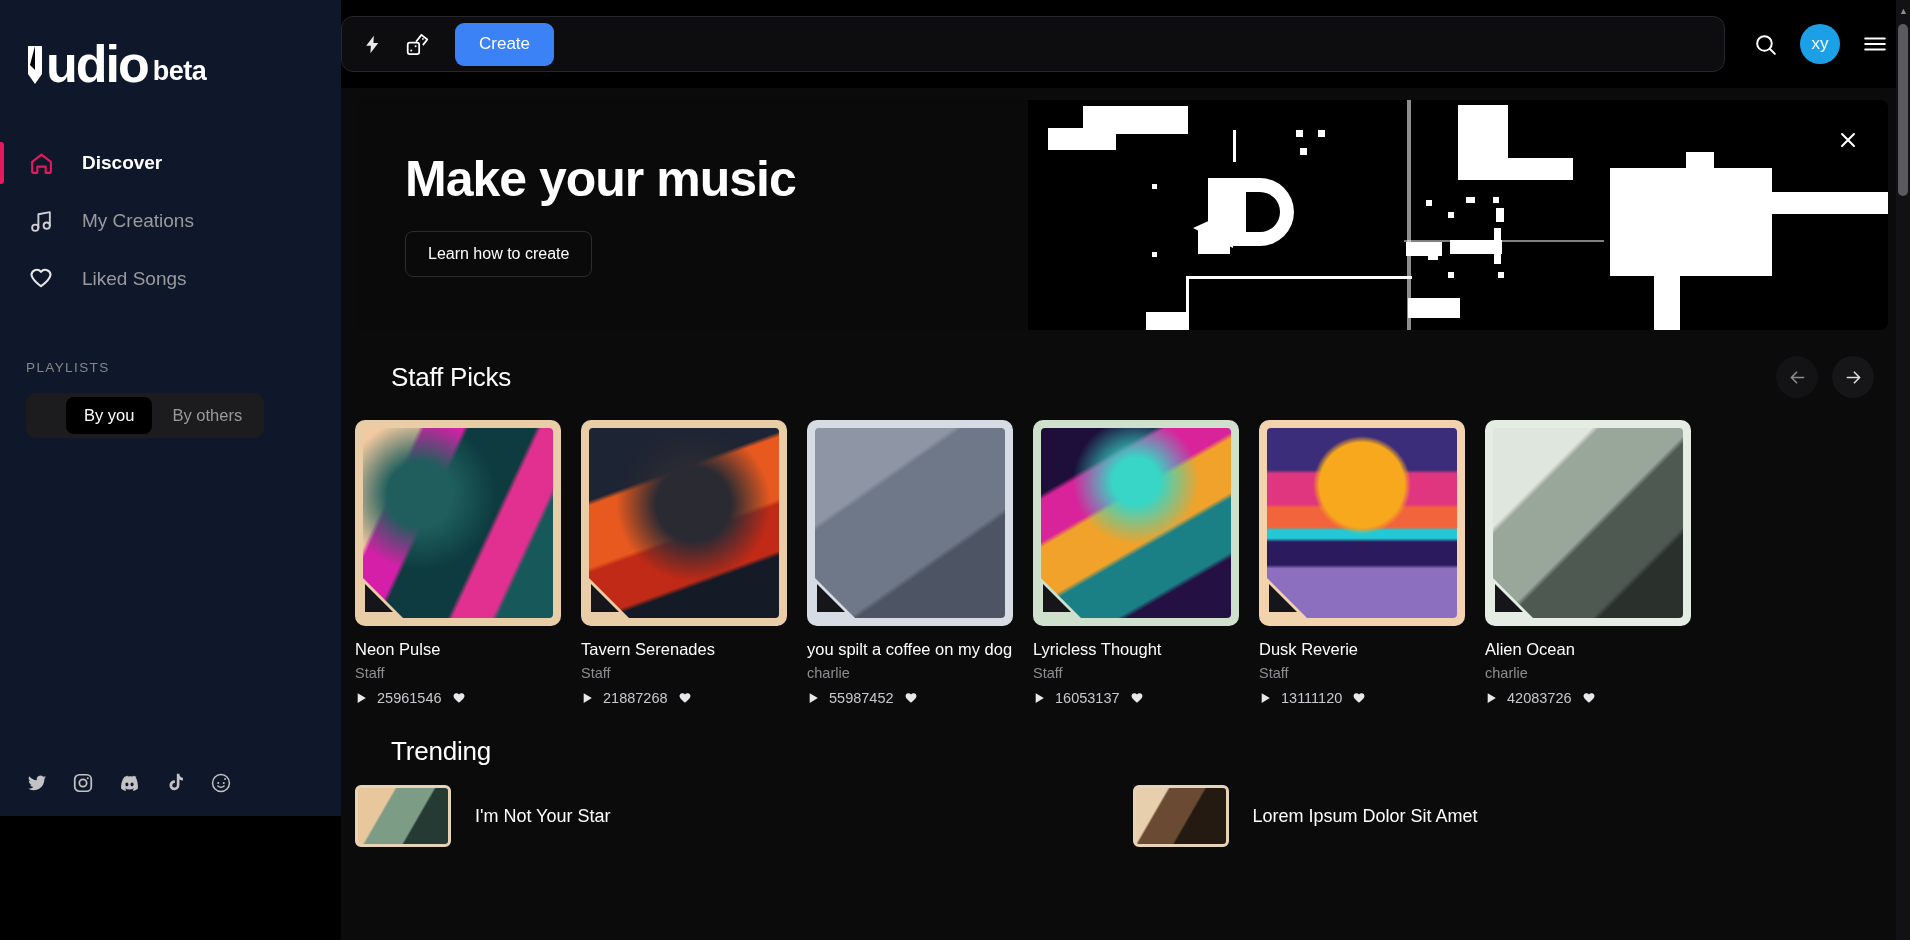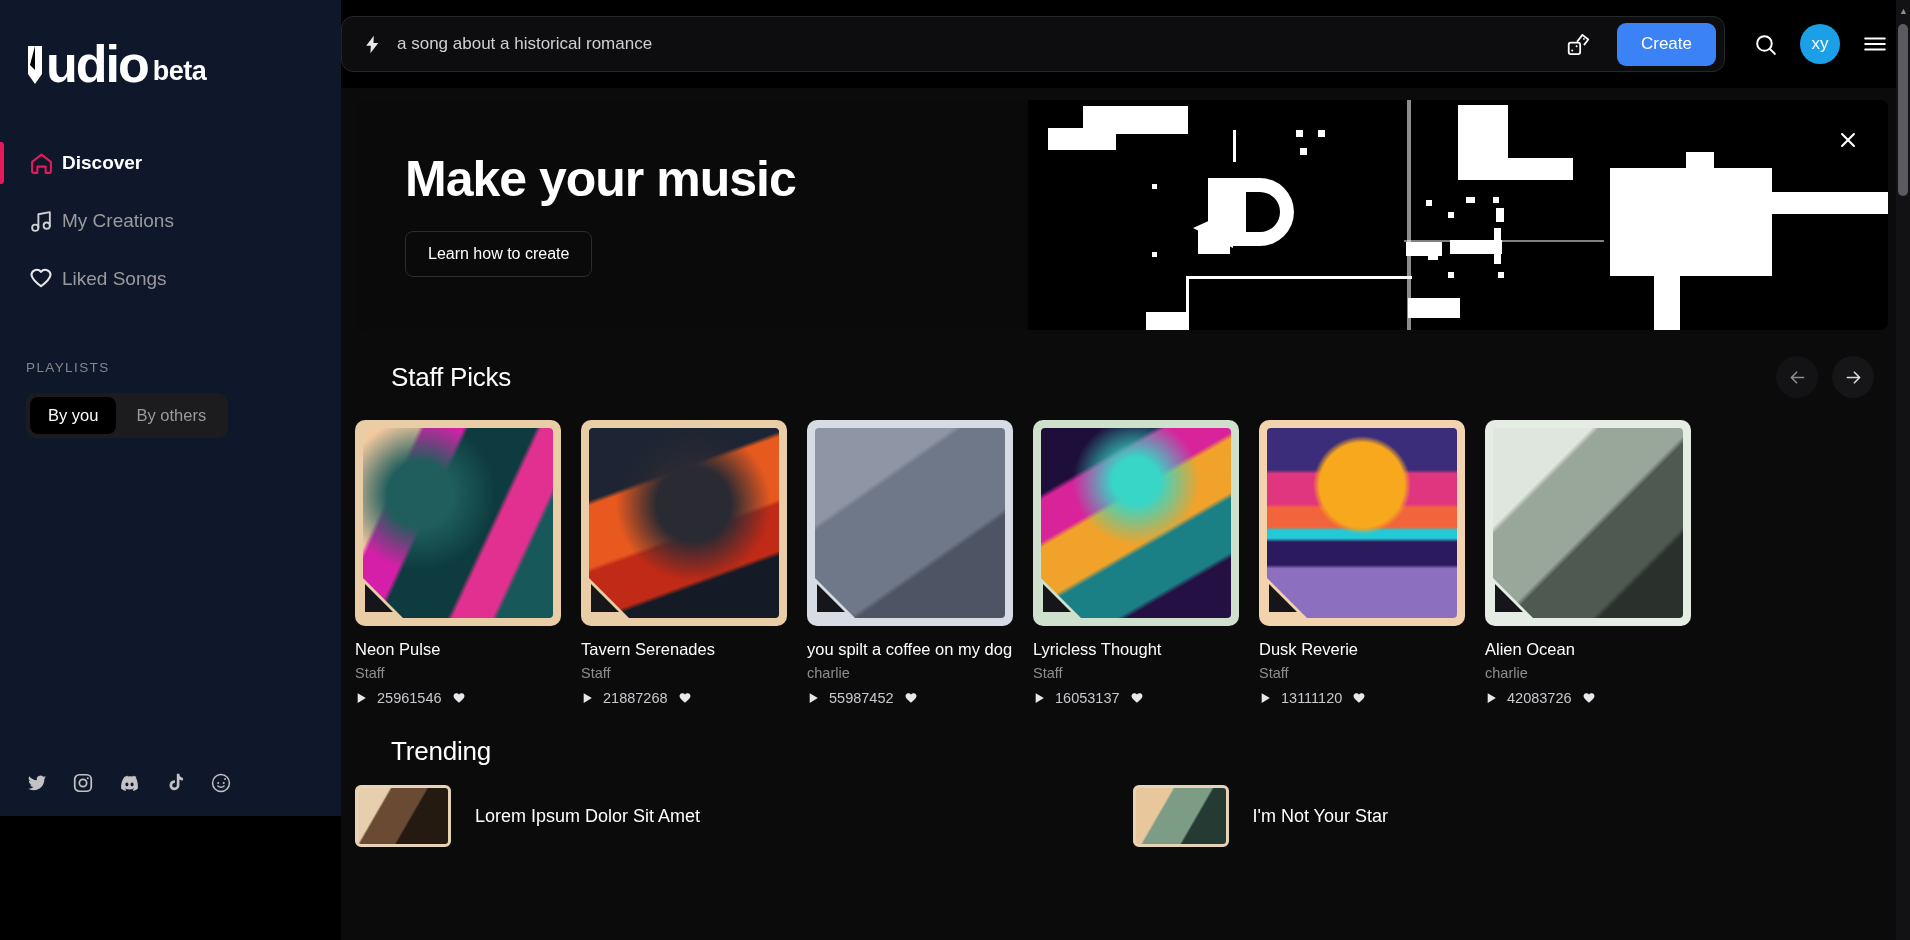--- a/index.html
+++ b/index.html
@@ -16,21 +16,21 @@
     width: 341px; height: 816px; background: #0f172a;
     flex: 0 0 341px; position: relative; padding-top: 18px;
   }
   .logo-row { display: flex; align-items: flex-end; padding: 10px 0 0 26px; height: 70px; }
   .logo-mark { display:flex; align-items:flex-end; }
   .logo-text { font-size: 52px; font-weight: 700; color: #fff; letter-spacing: -2px; line-height: .9; }
   .logo-beta { font-size: 27px; font-weight: 700; color: #fff; margin-left: 5px; letter-spacing: -0.5px; line-height: 1; padding-bottom: 3px; }
 
   .nav { margin-top: 46px; }
   .nav-item {
-    display: flex; align-items: center; gap: 8px;
+    display: flex; align-items: center; gap: 28px;
     height: 58px; padding-left: 28px; position: relative; cursor: pointer;
   }
   .nav-item .nav-label { font-size: 19px; color: #9a9a9c; font-weight: 400; }
   .nav-item.active .nav-label { color: #ffffff; font-weight: 700; }
   .nav-item.active::before {
     content:""; position:absolute; left:0; top:8px; bottom:8px; width:4px;
     background: var(--accent, #e6195e); border-radius: 0 3px 3px 0;
   }
   .nav-ico { width: 26px; height: 26px; display:flex; align-items:center; justify-content:center; }
   .nav-ico svg { display:block; }
@@ -41,21 +41,21 @@
   }
   .seg {
     margin: 18px 0 0 26px; display: inline-flex; background: #1c1c1f;
     border-radius: 10px; padding: 4px; gap: 2px;
   }
   .seg-btn {
     padding: 9px 18px; border-radius: 8px; font-size: 16.5px;
     color: #9a9a9c; background: transparent; border: none; cursor: pointer;
     font-family: inherit;
   }
-  .seg-btn.on { background: #000; color: #fff; }
+  .seg-btn.on { background: #000; color: #fff; margin-left: 36px; }
 
   .social {
     position: absolute; bottom: 22px; left: 26px;
     display: flex; gap: 24px; align-items: center;
   }
   .social a { color: #c3c3c6; display:flex; }
 
   
   .main {
     flex: 1; height: 940px; background: #0b0b0c;
@@ -290,21 +290,20 @@
 
   <main class="main">
 
     <div class="topbar">
       <div class="prompt-wrap">
         <span class="bolt-ico">
           <svg width="21" height="23" viewBox="0 0 24 24" fill="#e9e9ec">
               <path d="M13.5 2 4.8 13.3h5.3L9.6 22l9-11.6h-5.5z"></path>
             </svg>
         </span>
-        <input class="prompt-input" readonly="" placeholder="a song about a historical romance" style="">
         <button class="dice-btn">
           <svg width="25" height="25" viewBox="0 0 24 24" fill="none" stroke="#ffffff" stroke-width="1.7" stroke-linejoin="round">
             <rect x="2.6" y="10.2" width="11" height="11" rx="2"></rect>
             <circle cx="6" cy="17.8" r=".95" fill="#fff" stroke="none"></circle>
             <circle cx="10.2" cy="13.6" r=".95" fill="#fff" stroke="none"></circle>
             <path d="M10.6 9.4 15.8 2.8l5.6 4.4-4.2 5.4"></path>
             <circle cx="17.2" cy="6.6" r=".85" fill="#fff" stroke="none"></circle>
           </svg>
         </button>
         <button class="create-btn">Create</button>
@@ -542,30 +541,30 @@
                 </svg>
               </span>
             </div>
           </div>
         </div>
 
       <div class="trending-head">
         <h2 class="sec-title">Trending</h2>
       </div>
       <div class="trend-grid">
+        <div class="trend-col" id="trend-left">
+            <div class="trend-row">
+              <div class="trend-thumb t1"></div>
+              <div class="trend-title">I'm Not Your Star</div>
+            </div>
+          </div>
         <div class="trend-col" id="trend-right">
             <div class="trend-row">
               <div class="trend-thumb t2"></div>
               <div class="trend-title">Lorem Ipsum Dolor Sit Amet</div>
-            </div>
-          </div>
-        <div class="trend-col" id="trend-left">
-            <div class="trend-row">
-              <div class="trend-thumb t1"></div>
-              <div class="trend-title">I'm Not Your Star</div>
             </div>
           </div>
       </div>
     </div>
 
     <div class="scrollbar">
       <div class="scroll-arrow" style="top:6px">▲</div>
       <div class="scroll-thumb"></div>
     </div>
   </main>

